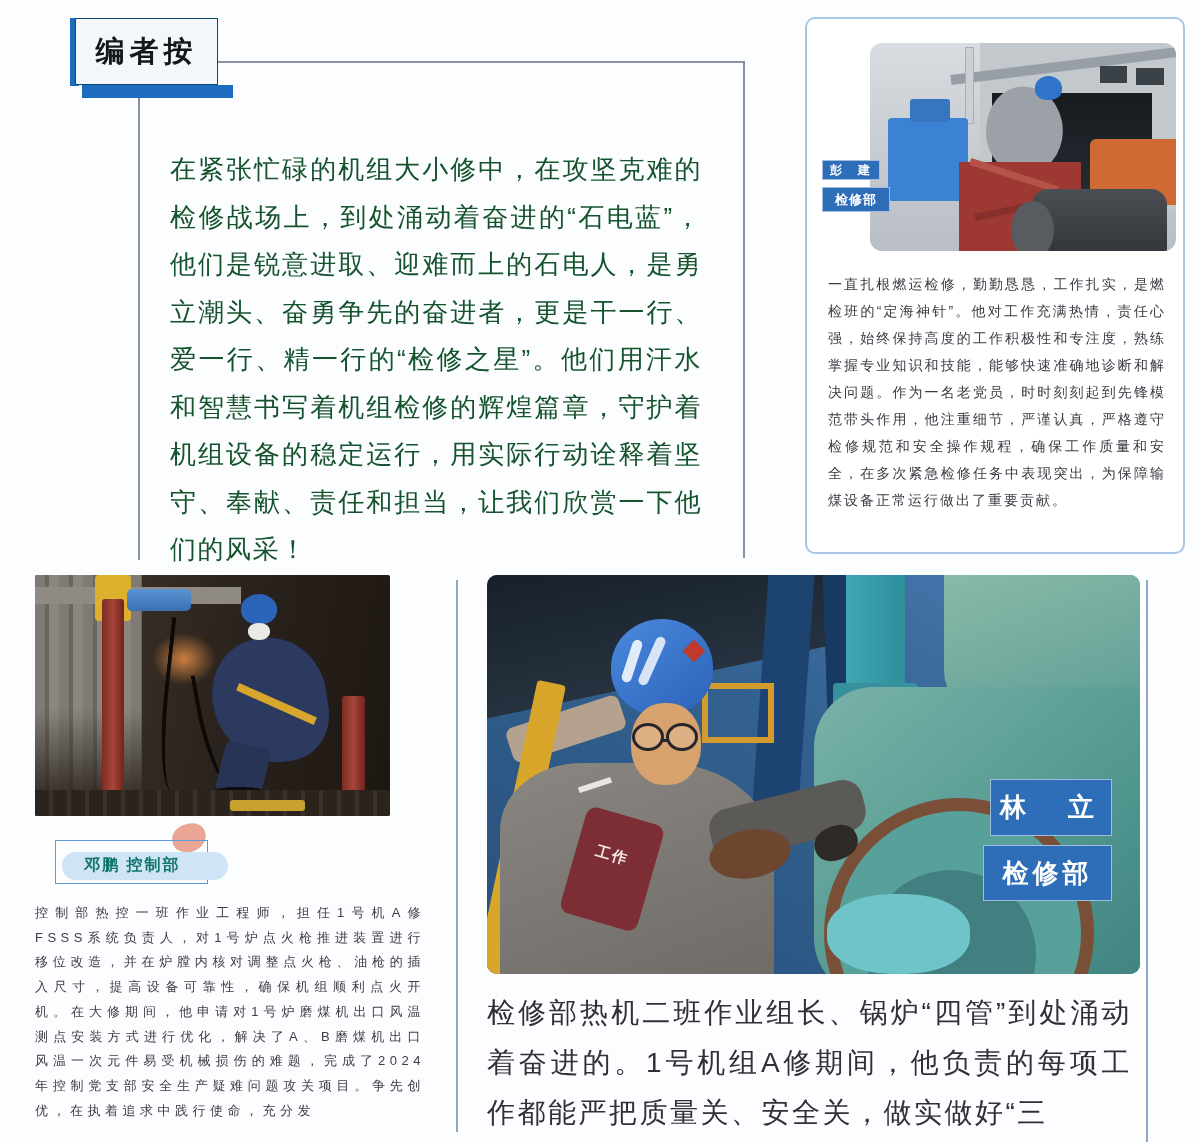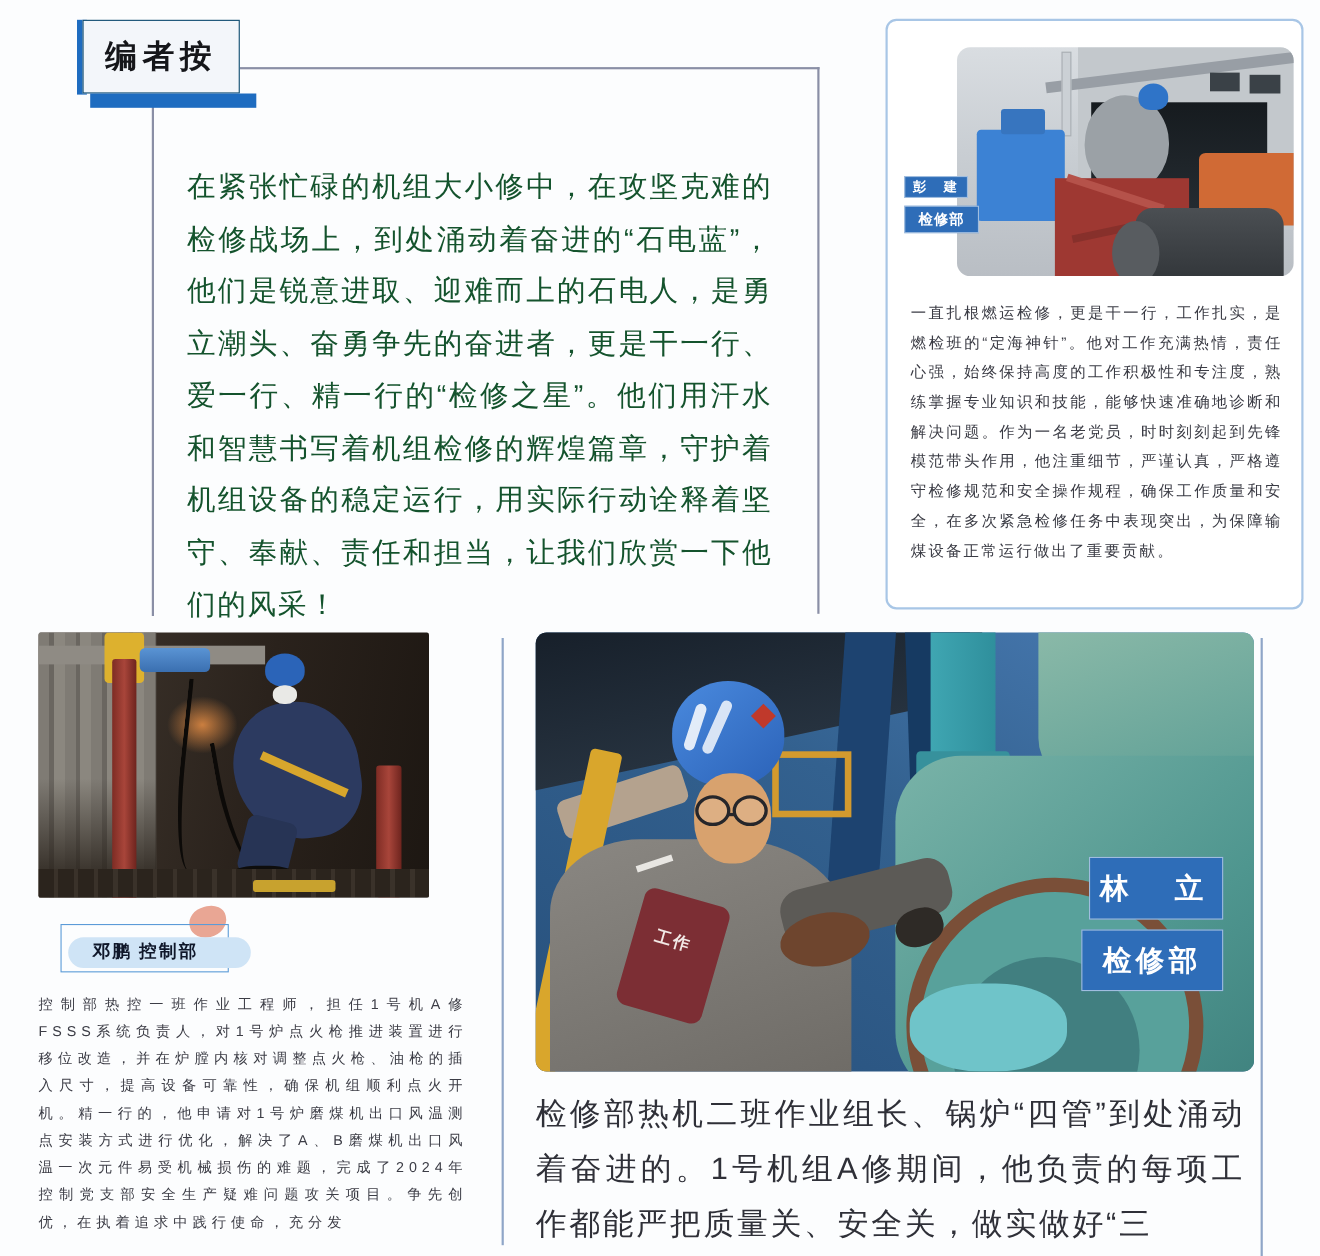--- a/index.html
+++ b/index.html
@@ -88,21 +88,21 @@
   .dg-strap{left:56%;top:52%;width:24%;height:8px;background:#d8a62c;transform:rotate(24deg);}
   .dg-leg{left:52%;top:70%;width:13%;height:22%;background:#273455;border-radius:8px;transform:rotate(14deg);}
   .dg-boot{left:49%;top:88%;width:17%;height:9%;background:#0e0d0c;border-radius:40%;}
   .dg-floor{left:0;bottom:0;width:100%;height:11%;
     background:repeating-linear-gradient(90deg,#2b241d 0 14px,#3a322a 14px 18px);}
   .dg-yellow-strip{left:55%;bottom:2%;width:21%;height:4.5%;background:#c8a22e;border-radius:3px;}
 
   .deng-blob{left:172px;top:824px;width:34px;height:28px;background:#e9a694;border-radius:52% 46% 56% 50%;transform:rotate(-14deg);}
   .deng-rect{left:55px;top:840px;width:153px;height:44px;border:1.5px solid #5b9bd8;box-sizing:border-box;background:transparent;}
   .deng-pill{left:62px;top:852px;width:166px;height:28px;background:#cfe4f6;border-radius:14px;}
-  .deng-name{left:84px;top:855px;margin:0;font-size:16px;font-weight:bold;letter-spacing:2px;color:#0f172a;}
+  .deng-name{left:84px;top:855px;margin:0;font-size:16px;font-weight:bold;letter-spacing:2px;color:#0f766e;}
   .deng-bio{
     left:35px;top:901px;width:390px;margin:0;
     font-size:13px;line-height:24.7px;letter-spacing:4.5px;
     color:#3c3d46;text-align:justify;
   }
 
   
   .divider-left {left:456px;top:580px;width:2px;height:552px;background:#8fa6c8;}
   .divider-right{left:1146px;top:580px;width:2px;height:562px;background:#8fa6c8;}
 
@@ -182,21 +182,21 @@
       <div class="s pg-helmet"></div>
       <div class="s pg-red"></div>
       <div class="s pg-red-bar1"></div>
       <div class="s pg-red-bar2"></div>
       <div class="s pg-orange"></div>
       <div class="s pg-motor"></div>
       <div class="s pg-motor-cap"></div>
     </div>
     <div class="s tag tag-peng-name">彭　建</div>
     <div class="s tag tag-peng-dept">检修部</div>
-    <p class="s card-bio">一直扎根燃运检修，更是干一行，工作扎实，是燃检班的“定海神针”。他对工作充满热情，责任心强，始终保持高度的工作积极性和专注度，熟练掌握专业知识和技能，能够快速准确地诊断和解决问题。作为一名老党员，时时刻刻起到先锋模范带头作用，他注重细节，严谨认真，严格遵守检修规范和安全操作规程，确保工作质量和安全，在多次紧急检修任务中表现突出，为保障输煤设备正常运行做出了重要贡献。</p>
+    <p class="s card-bio">一直扎根燃运检修，勤勤恳恳，工作扎实，是燃检班的“定海神针”。他对工作充满热情，责任心强，始终保持高度的工作积极性和专注度，熟练掌握专业知识和技能，能够快速准确地诊断和解决问题。作为一名老党员，时时刻刻起到先锋模范带头作用，他注重细节，严谨认真，严格遵守检修规范和安全操作规程，确保工作质量和安全，在多次紧急检修任务中表现突出，为保障输煤设备正常运行做出了重要贡献。</p>
   </aside>
 
   <section>
     <div class="s photo-deng">
       <div class="s dg-wall"></div>
       <div class="s dg-wall-shade"></div>
       <div class="s dg-glow"></div>
       <div class="s dg-topbar"></div>
       <div class="s dg-clamp"></div>
       <div class="s dg-tool"></div>
@@ -210,21 +210,21 @@
       <div class="s dg-strap"></div>
       <div class="s dg-leg"></div>
       <div class="s dg-boot"></div>
       <div class="s dg-floor"></div>
       <div class="s dg-yellow-strip"></div>
     </div>
     <div class="s deng-blob"></div>
     <div class="s deng-rect"></div>
     <div class="s deng-pill"></div>
     <p class="s deng-name">邓鹏 控制部</p>
-    <p class="s deng-bio">控制部热控一班作业工程师，担任1号机A修FSSS系统负责人，对1号炉点火枪推进装置进行移位改造，并在炉膛内核对调整点火枪、油枪的插入尺寸，提高设备可靠性，确保机组顺利点火开机。精一行的，他申请对1号炉磨煤机出口风温测点安装方式进行优化，解决了A、B磨煤机出口风温一次元件易受机械损伤的难题，完成了2024年控制党支部安全生产疑难问题攻关项目。争先创优，在执着追求中践行使命，充分发</p>
+    <p class="s deng-bio">控制部热控一班作业工程师，担任1号机A修FSSS系统负责人，对1号炉点火枪推进装置进行移位改造，并在炉膛内核对调整点火枪、油枪的插入尺寸，提高设备可靠性，确保机组顺利点火开机。在大修期间，他申请对1号炉磨煤机出口风温测点安装方式进行优化，解决了A、B磨煤机出口风温一次元件易受机械损伤的难题，完成了2024年控制党支部安全生产疑难问题攻关项目。争先创优，在执着追求中践行使命，充分发</p>
   </section>
 
   <section>
     <div class="s divider-left"></div>
     <div class="s divider-right"></div>
 
     <div class="s photo-lin">
       <div class="s ln-conveyor"></div>
       <div class="s ln-beam1"></div>
       <div class="s ln-beam2"></div>

